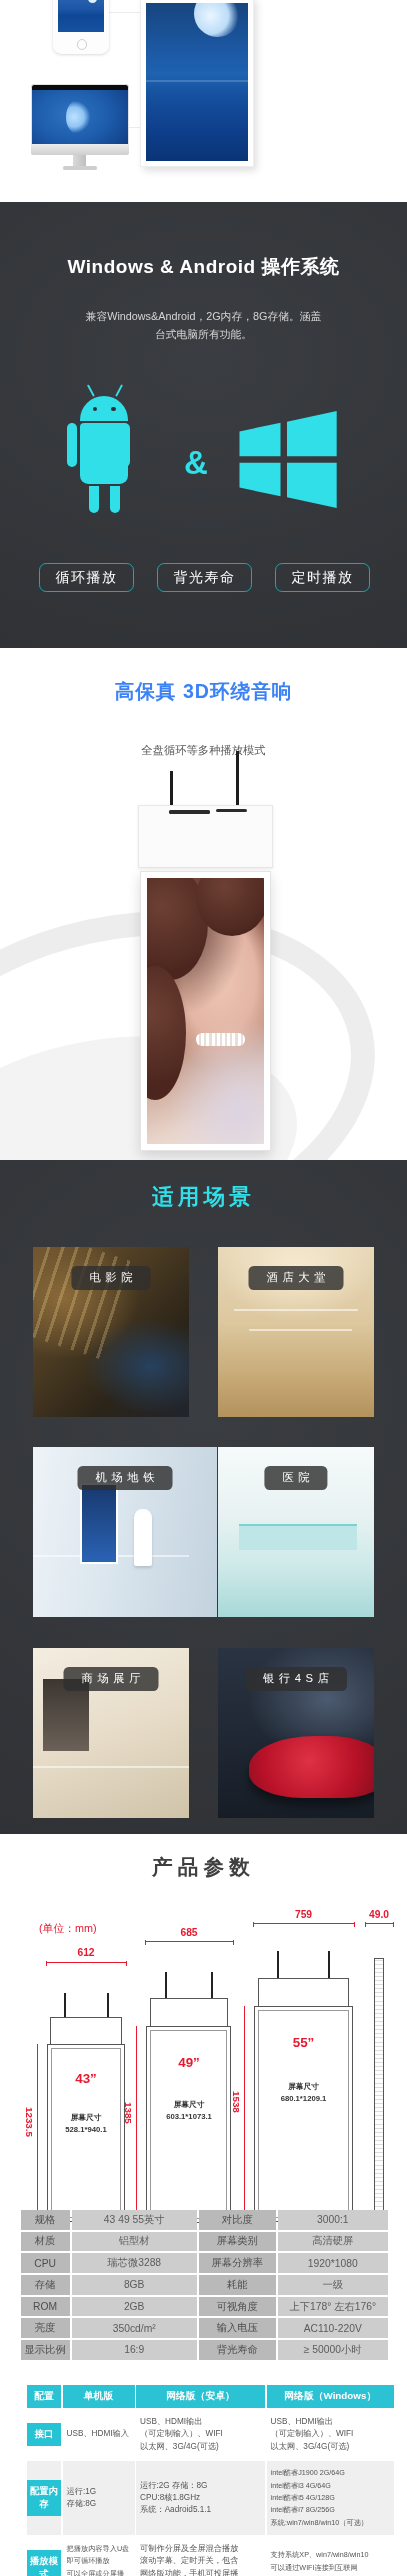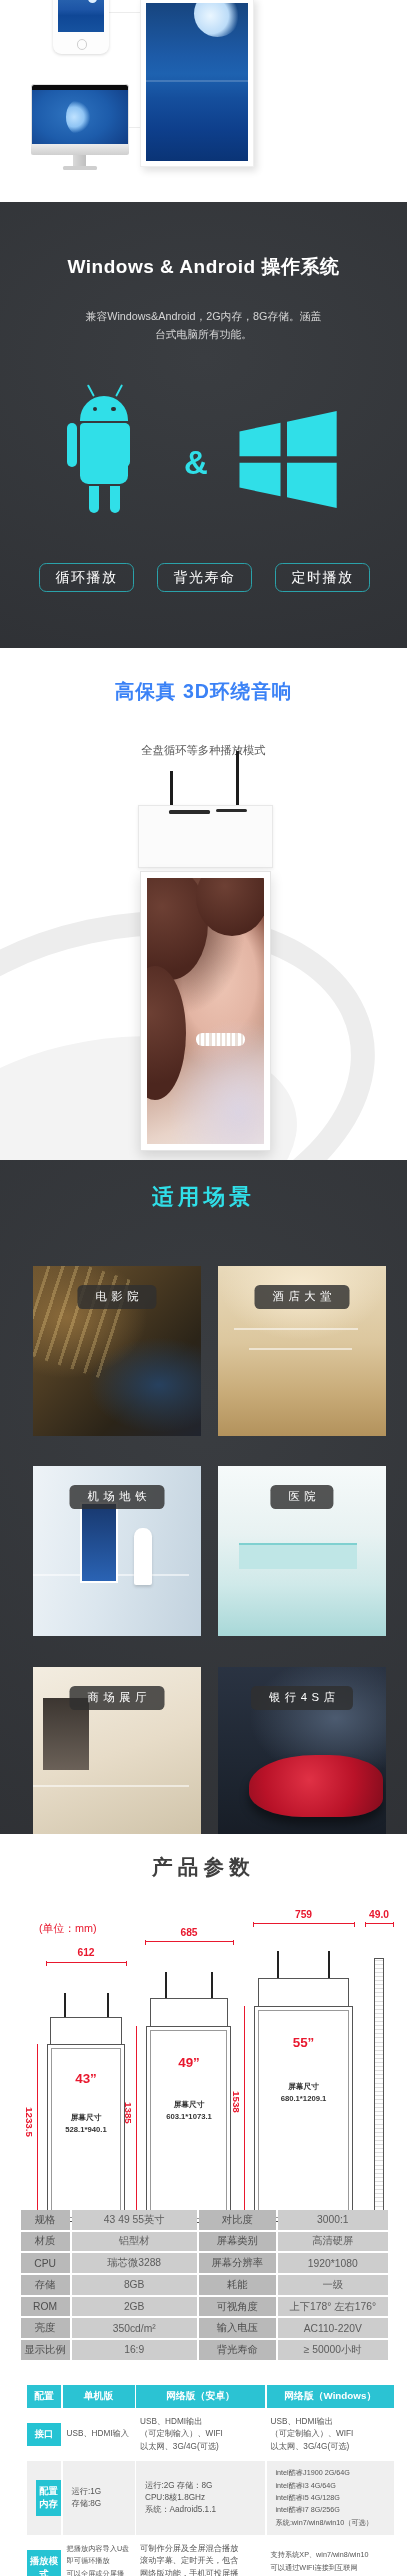--- a/index.html
+++ b/index.html
@@ -59,29 +59,29 @@
   .portrait{position:absolute;left:5.7px;top:5.7px;right:5.7px;bottom:5.7px;overflow:hidden;
      background:
        radial-gradient(120% 70% at 78% 88%, #dcd4e2 0%, rgba(220,212,226,0) 50%),
        radial-gradient(90% 55% at 30% 18%, #5d3a30 0%, rgba(93,58,48,0) 60%),
        radial-gradient(70% 48% at 62% 38%, #eec6b5 0%, #e3b5a4 45%, rgba(227,181,164,0) 72%),
        linear-gradient(160deg,#7a4a3c 0%, #8a5546 28%, #b98a77 55%, #e8d3c8 85%, #f2e8e2 100%);}
   .hairblob{position:absolute;border-radius:50%;background:radial-gradient(circle at 40% 35%, #6d4034, #4c261e 75%);}
 
   
   .sc-title{position:absolute;width:100%;top:21.6px;font-size:21.6px;color:var(--cy);font-weight:bold;letter-spacing:4.1px;}
-  .tile{position:absolute;width:168px;height:170px;overflow:hidden;margin-top:19px;}
+  .tile{position:absolute;width:156px;height:170px;overflow:hidden;}
   .pill{position:absolute;left:50%;top:18.5px;transform:translateX(-50%);background:rgba(48,48,48,.82);
         color:#fff;font-size:11.3px;letter-spacing:4.6px;padding:4.6px 13.4px 4.6px 18px;border-radius:5.2px;white-space:nowrap;}
   .t-cinema{background:radial-gradient(80% 60% at 20% 30%, #8a6a3a 0%, rgba(138,106,58,0) 60%),
       radial-gradient(60% 40% at 75% 70%, #27415f 0%, rgba(39,65,95,0) 70%),
       linear-gradient(135deg,#6e5530 0%,#4a3a22 40%,#2b2418 70%,#20242e 100%);}
   .t-hotel{background:radial-gradient(70% 45% at 50% 12%, #f7ead0 0%, rgba(247,234,208,0) 70%),
       linear-gradient(180deg,#e8d9ba 0%,#dcc79e 45%,#c8ab78 75%,#b3925c 100%);}
-  .t-airport{background:linear-gradient(100deg,#eef3f7 0%,#dbe6ee 45%,#c2d2de 100%);}
+  .t-airport{background:linear-gradient(100deg,#eef3f7 0%,#dbe6ee 45%,#c2d2de 100%);padding-left:28px;}
   .t-hospital{background:linear-gradient(180deg,#f6fafa 0%,#e8f2f2 40%,#cfe9e9 70%,#a8d8d8 100%);}
   .t-mall{background:linear-gradient(160deg,#f3ede1 0%,#e7dcc8 50%,#cfc3a9 100%);}
   .t-bank{background:radial-gradient(85% 60% at 70% 30%, #4c5b70 0%, rgba(76,91,112,0) 60%),
       linear-gradient(180deg,#2a3342 0%,#1f2733 55%,#171d26 100%);}
   .carblob{position:absolute;left:31px;top:88px;width:134px;height:62px;border-radius:50% 40% 30% 40%;
       background:radial-gradient(circle at 45% 40%, #e03145 0%, #b91228 55%, #7e0c1c 100%);box-shadow:0 7.2px 9.3px rgba(0,0,0,.45);}
   .glassline{position:absolute;background:rgba(255,255,255,.55);}
   .streak{position:absolute;background:repeating-linear-gradient(90deg, rgba(255,224,150,.5) 0 3.1px, rgba(255,224,150,0) 3.1px 13.4px);}
 
   
@@ -106,21 +106,21 @@
   .spec div{height:19.6px;display:flex;align-items:center;justify-content:center;font-size:10.3px;}
   .spec .l{background:#b9b9b9;color:#4e4e4e;}
   .spec .v{background:#cdcdcd;color:#5c5c5c;}
 
   .cfg{position:absolute;left:27px;top:551px;width:367px;display:grid;
        grid-template-columns:34px 72px 129px 1fr;gap:1.5px;background:#fff;}
   .cfg .h{background:#2bc3d3;color:#fff;font-weight:bold;font-size:9.8px;display:flex;align-items:center;justify-content:center;padding:5.2px 1px;}
   .cfg .lab{display:flex;align-items:center;}
   .cfg .lab span{display:block;width:100%;background:#25c3d3;color:#fff;font-weight:bold;font-size:9.3px;text-align:center;padding:5.2px 0;}
   .cfg .c{font-size:8.2px;color:#555;line-height:12.4px;padding:6.2px 4.1px;display:flex;align-items:center;}
-  .cfg .r0{background:#fff;} .cfg .r1{background:#efefef;padding-left:9px;}
+  .cfg .r0{background:#fff;} .cfg .r1{background:#efefef;}
 
   :root{--cy:#30dfe8;}
 </style>
 </head>
 <body>
 
 <div class="page">
 
   <div class="sec" style="top:0;height:202px;background:#fff;">
     <div class="conn" style="left:78px;top:12.4px;width:72px;height:1px;"></div>

